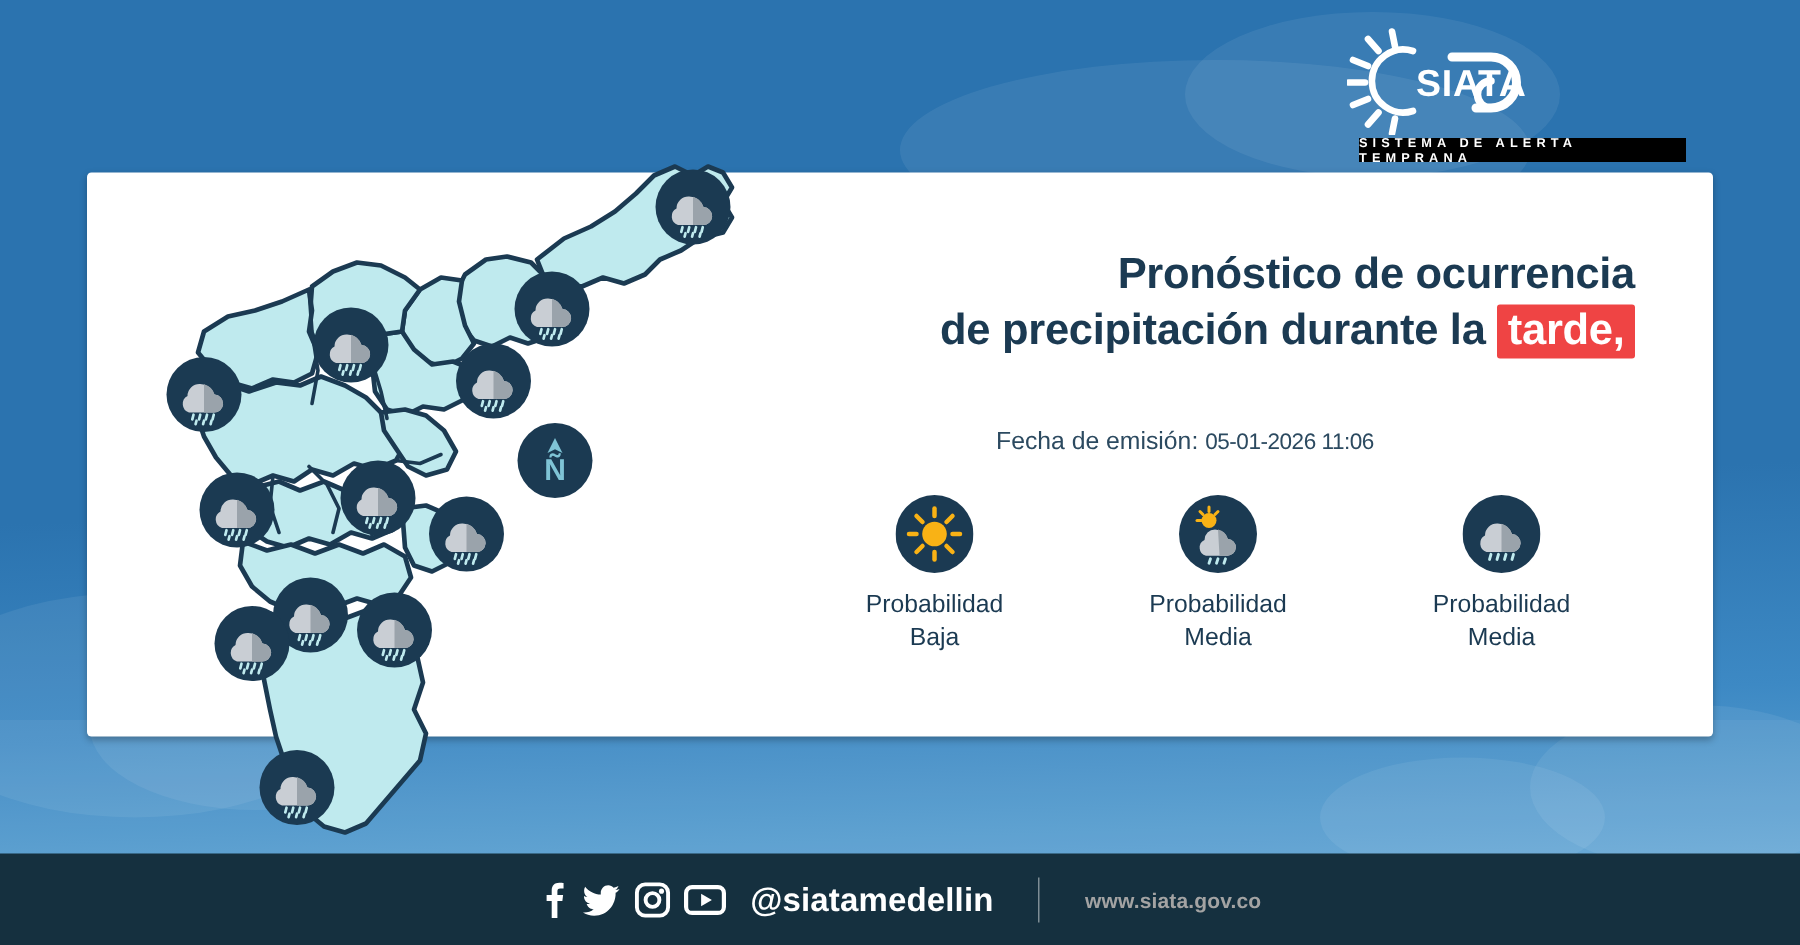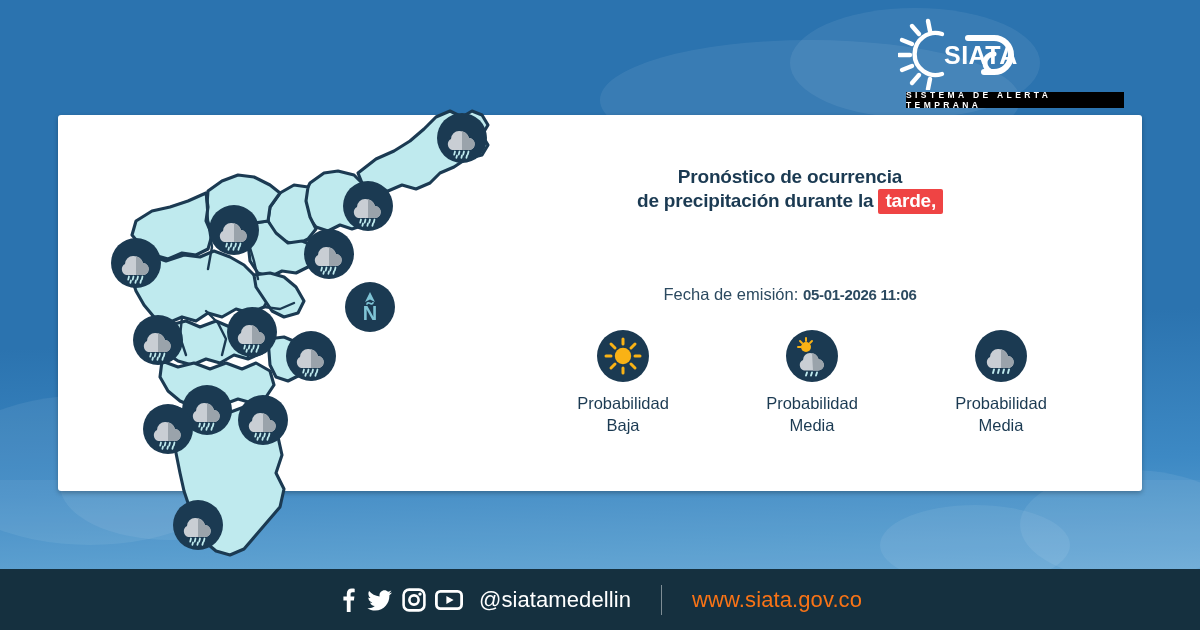--- a/index.html
+++ b/index.html
@@ -29,44 +29,44 @@
 
   
   .map-wrap{position:absolute;left:58px;top:115px;width:470px;height:470px;overflow:visible;}
   .map-svg{position:absolute;left:0;top:-60px;width:470px;height:530px;overflow:visible;}
 
   
   .marker{position:absolute;width:52px;height:52px;}
   .compass{position:absolute;width:52px;height:52px;}
 
   
-  .headline{position:absolute;left:490px;top:165px;width:600px;text-align:center;
-    color:#1b3a52;font-size:19px;font-weight:bold;line-height:1.26;letter-spacing:-.2px;}
+  .headline{position:absolute;left:490px;top:165px;width:600px;text-align:right;
+    color:#1b3a52;font-size:29px;font-weight:bold;line-height:1.26;letter-spacing:-.2px;}
   .hl-line{display:block;white-space:nowrap;}
   .hl-mark{background:#ef4444;color:#fff;padding:1px 7px 3px 7px;border-radius:2px;}
 
   .fecha{position:absolute;left:490px;top:285px;width:600px;text-align:center;
     color:#2c4a60;font-size:16.5px;}
-  .fecha .val{font-size:15px;letter-spacing:-.3px;font-weight:bold;}
+  .fecha .val{font-size:15px;letter-spacing:-.3px;}
 
   
   .legend{position:absolute;left:512px;top:330px;width:600px;height:110px;
     display:flex;justify-content:space-between;padding:0 26px;box-sizing:border-box;}
   .leg-item{width:170px;display:flex;flex-direction:column;align-items:center;}
   .leg-icon{width:52px;height:52px;}
   .leg-label{margin-top:10px;text-align:center;color:#1b3a52;font-size:16.5px;line-height:1.35;}
 
   
   .footer{position:absolute;left:0;bottom:0;width:1200px;height:61px;background:#15303f;
     display:flex;align-items:center;justify-content:center;}
-  .f-inner{display:flex;align-items:center;gap:16px;}
+  .f-inner{display:flex;align-items:center;gap:16px;font-weight:bold;}
   .f-socials{display:flex;align-items:center;gap:9px;}
   .f-handle{color:#fff;font-size:22px;letter-spacing:.1px;}
   .f-sep{width:1px;height:30px;background:rgba(255,255,255,.45);margin:0 14px;}
-  .f-site{color:#f97316;font-size:22px;letter-spacing:.1px;}
+  .f-site{color:#a3a3a3;font-size:14px;letter-spacing:.1px;}
 </style>
 </head>
 <body>
 
 <div id="stage">
 
   <div class="bg-sky"></div>
   <div class="bg-cloud" style="left:-60px;top:395px;width:300px;height:150px;"></div>
   <div class="bg-cloud" style="left:60px;top:430px;width:220px;height:110px;"></div>
   <div class="bg-cloud" style="left:600px;top:40px;width:420px;height:120px;"></div>

